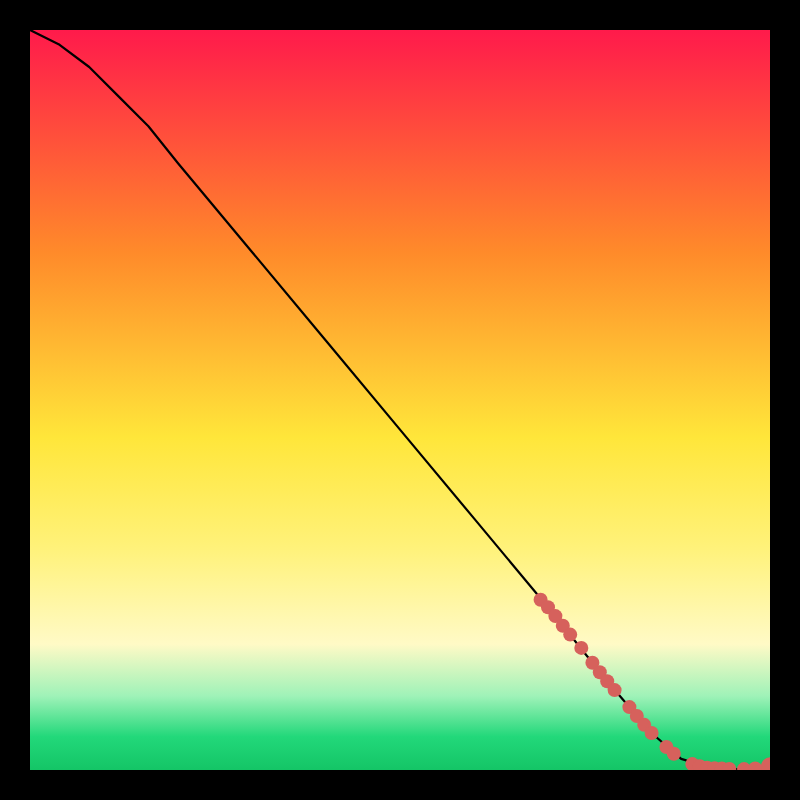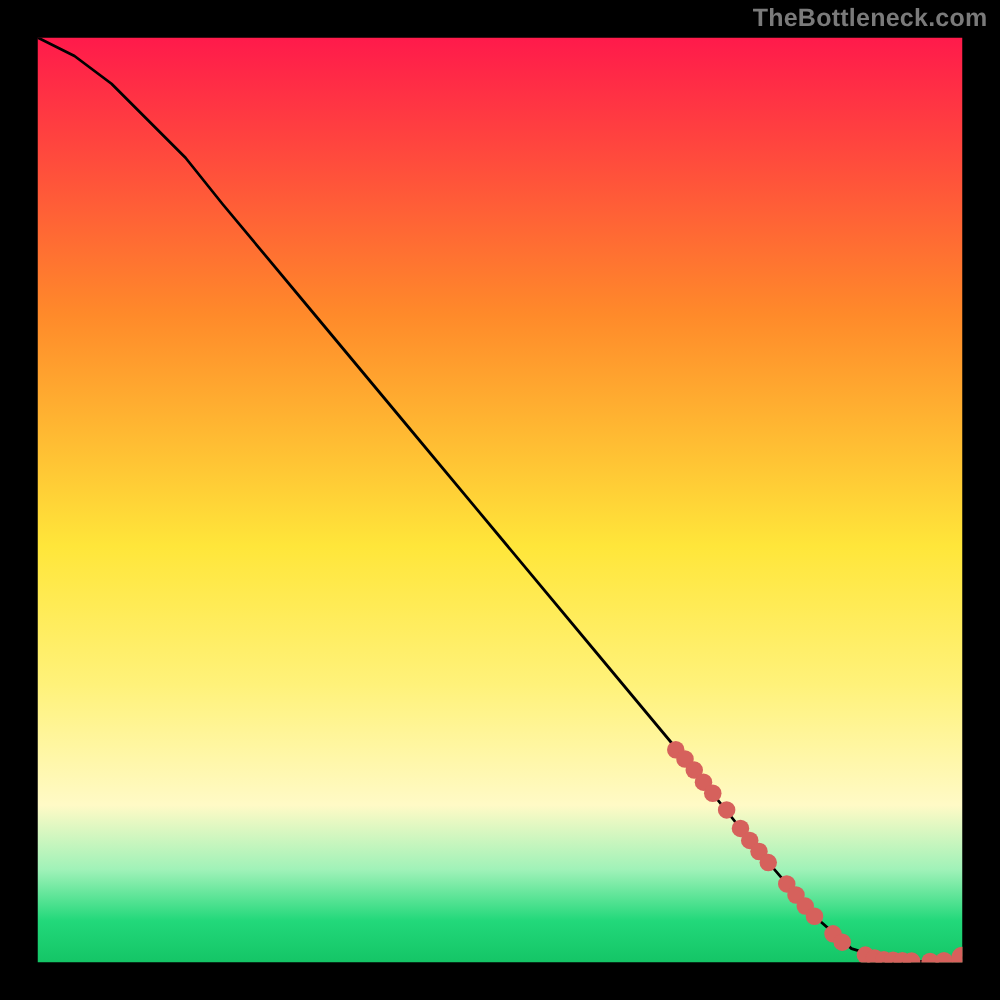--- a/index.html
+++ b/index.html
@@ -39,21 +39,20 @@
     top: 0;
     width: 740px;
     height: 740px;
     display: block;
   }
 </style>
 </head>
 <body>
 
 <div class="frame">
-  <div class="attribution">TheBottleneck.com</div>
 
   <div class="plot-area">
     <svg viewBox="0 0 740 740" preserveAspectRatio="none">
       <defs>
         <linearGradient id="bg-grad" x1="0" y1="0" x2="0" y2="1">
           <stop id="g0" offset="0%" stop-color="#ff1a4b"></stop>
           <stop id="g1" offset="30%" stop-color="#ff8a2a"></stop>
           <stop id="g2" offset="55.00000000000001%" stop-color="#ffe63a"></stop>
           <stop id="g3" offset="70%" stop-color="#fff27a"></stop>
           <stop id="g4" offset="83%" stop-color="#fffac6"></stop>

